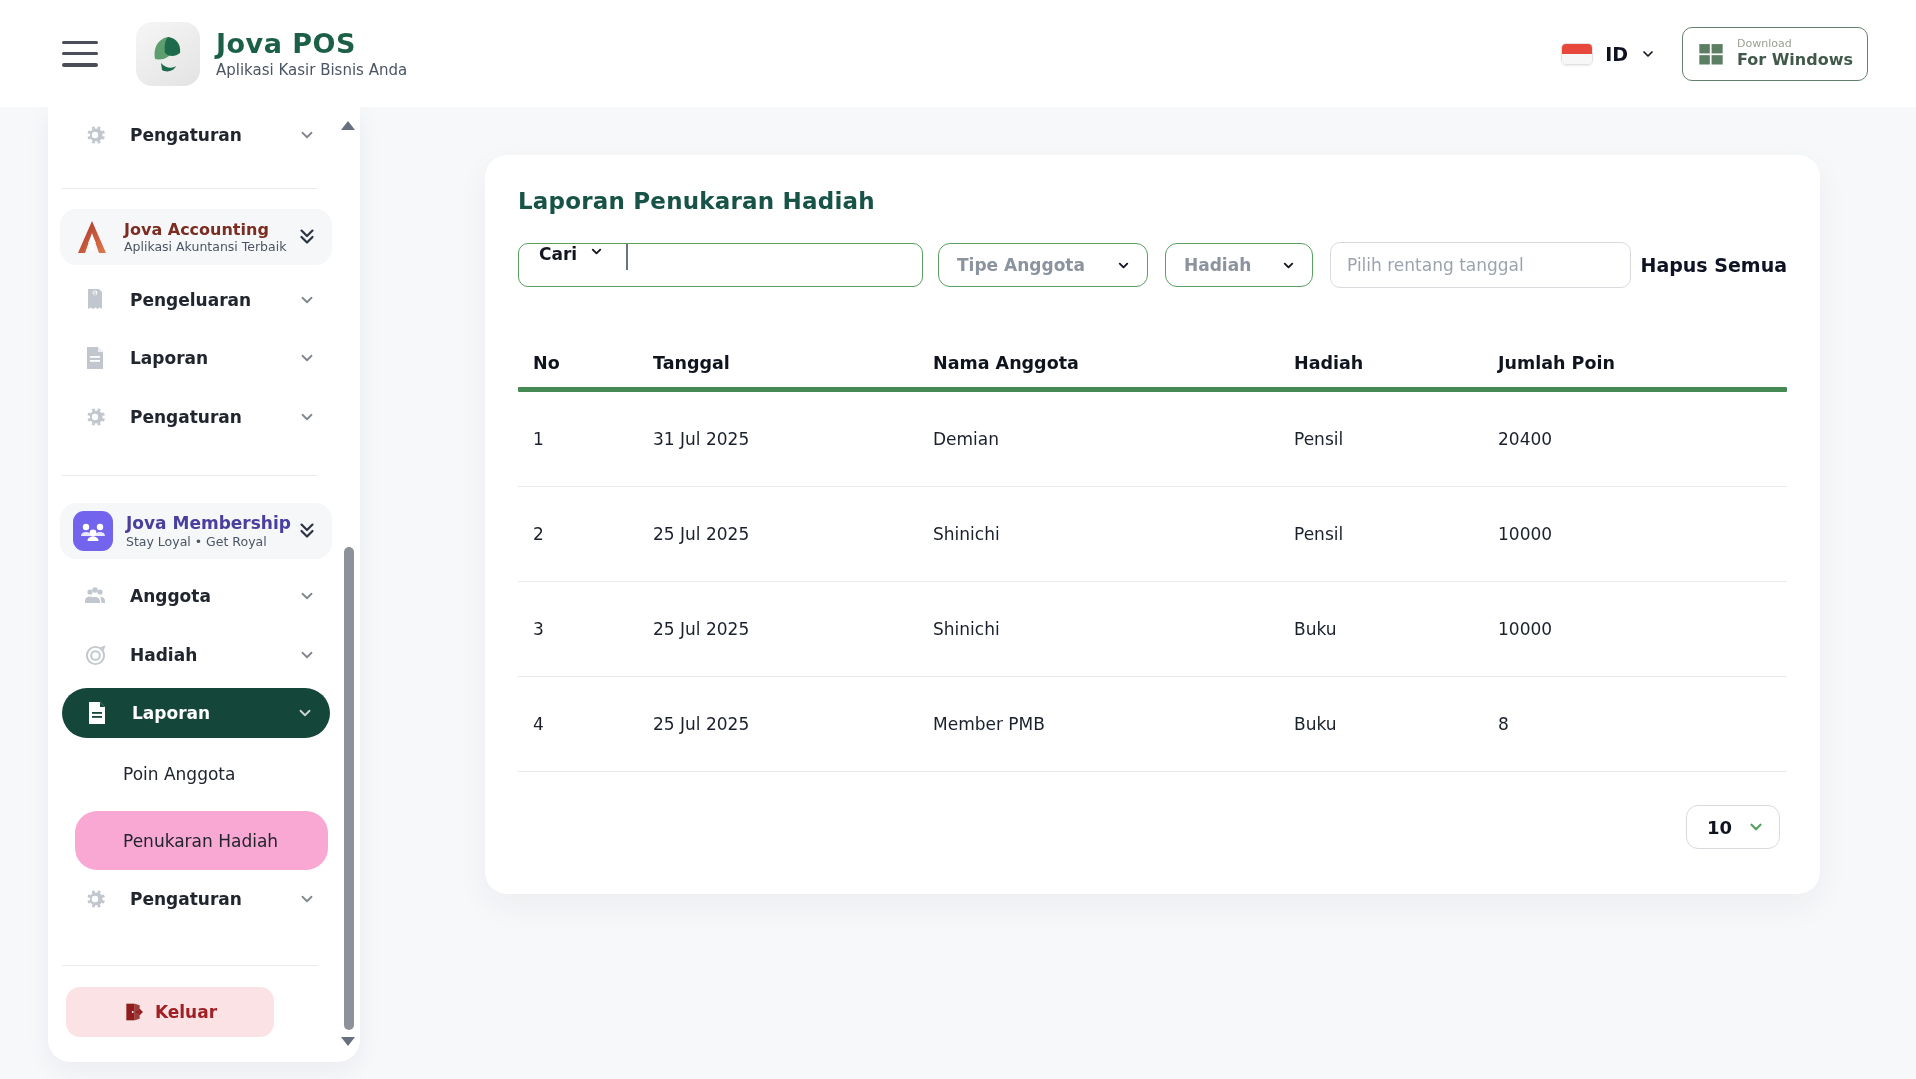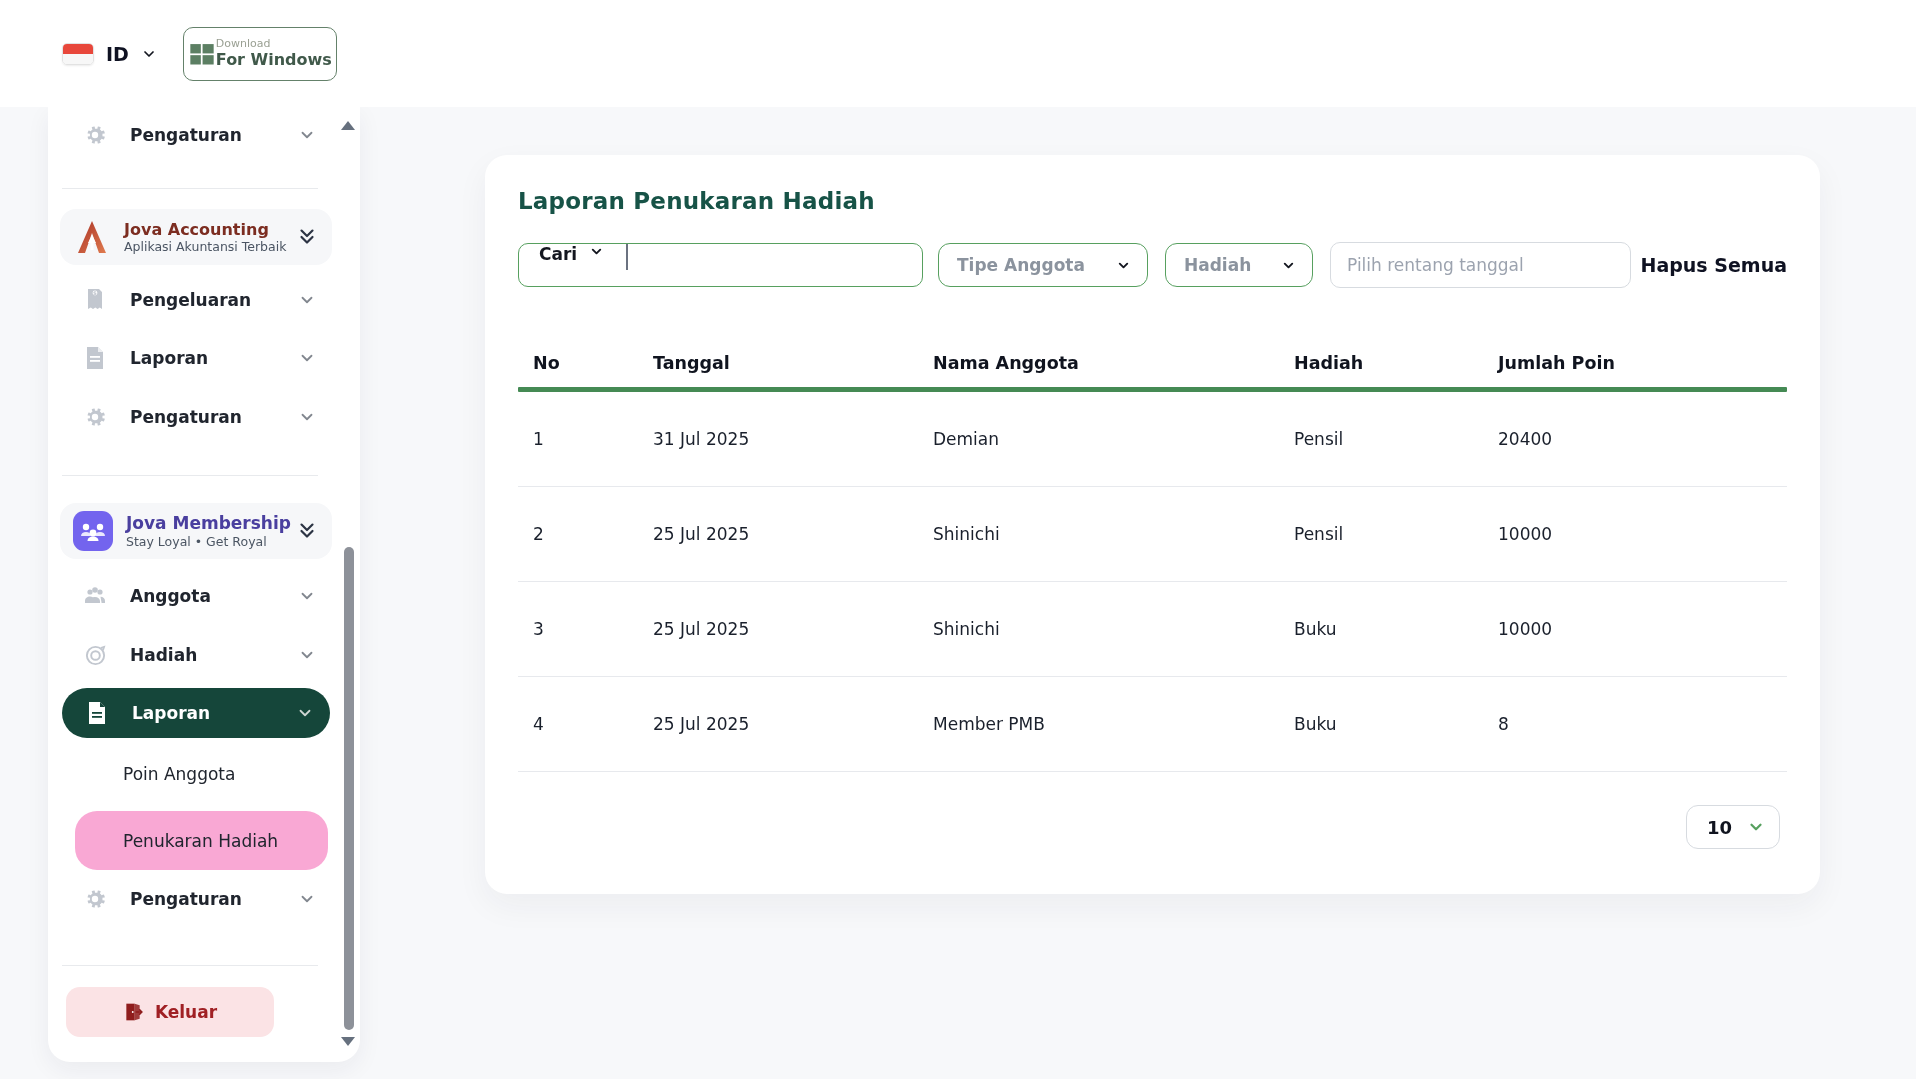--- a/index.html
+++ b/index.html
@@ -14,21 +14,21 @@
   .brand { display:flex; align-items:center; gap:16px; }
   .brand-tile { width:64px; height:64px; border-radius:16px; background:linear-gradient(145deg,#f6f6f6,#e3e3e3); display:flex; align-items:center; justify-content:center; }
   .brand-title { font-size:27px; font-weight:800; color:#1c5f47; letter-spacing:.5px; }
   .brand-sub { font-size:15px; color:#4b5563; margin-top:2px; }
   .topbar-right { display:flex; align-items:center; gap:26px; }
   .lang { display:flex; align-items:center; gap:12px; cursor:pointer; }
   .flag { width:32px; height:22px; border-radius:5px; overflow:hidden; border:1px solid #e2e2e2; box-shadow:0 1px 2px rgba(0,0,0,.08); }
   .flag .red { height:50%; background:#e8473b; }
   .flag .white { height:50%; background:#f7f7f7; }
   .lang-code { font-size:19px; font-weight:700; color:#0f1222; }
-  .dl-btn { display:flex; align-items:center; border:1.6px solid #64816a; border-radius:10px; padding:8px 4px; background:#fff; cursor:pointer; height:54px; }
+  .dl-btn { display:flex; align-items:center; gap:12px; border:1.6px solid #64816a; border-radius:10px; padding:8px 14px; background:#fff; cursor:pointer; height:54px; }
   .dl-texts { display:flex; flex-direction:column; line-height:1.25; }
   .dl-small { font-size:11px; color:#9aa093; }
   .dl-big { font-size:16px; font-weight:600; color:#40594a; }
 
   
   .sidebar { position:absolute; left:48px; top:107px; width:312px; height:955px; background:#ffffff; border-radius:0 0 22px 22px; box-shadow:0 8px 24px rgba(30,40,60,.06); z-index:4; }
   .s-row { position:absolute; left:14px; width:268px; height:40px; display:flex; align-items:center; cursor:pointer; }
   .s-row .s-icon { width:26px; margin-left:20px; display:flex; justify-content:center; color:#c2c7cf; }
   .s-row .s-label { margin-left:22px; font-size:17px; font-weight:600; color:#20252e; }
   .s-row .s-chev { margin-left:auto; margin-right:14px; color:#82878f; display:flex; }
@@ -83,20 +83,40 @@
   .row-0 { top:237px; } .row-1 { top:332px; } .row-2 { top:427px; } .row-3 { top:522px; }
 
   .page-size { position:absolute; left:1201px; top:650px; width:94px; height:44px; border:1.4px solid #d7dbe0; border-radius:12px; display:flex; align-items:center; justify-content:space-between; padding:0 14px 0 20px; background:#fff; cursor:pointer; }
   .page-size .ps-val { font-size:18px; font-weight:600; color:#10141f; }
   .page-size .chev-sm { color:#57a05f; display:flex; }
 </style>
 </head>
 <body>
 
 <div class="topbar">
+  <div class="topbar-left">
+    <div class="hamburger">
+        <span></span>
+        <span></span>
+        <span></span>
+      </div>
+    <div class="brand">
+      <div class="brand-tile">
+        <svg width="42" height="42" viewBox="0 0 42 42">
+          <path d="M21 4 C10 6 6 16 8 26 C16 28 26 24 28 12 C28 8 25 5 21 4 Z" fill="#5c9e6d"></path>
+          <path d="M21 4 C30 5 34 12 33 20 C28 24 22 24 18 20 C17 13 18 7 21 4 Z" fill="#1e6b4b"></path>
+          <path d="M14 30 C18 35 25 36 29 33 C27 38 20 40 15 37 Z" fill="#1e6b4b"></path>
+        </svg>
+      </div>
+      <div>
+        <div class="brand-title">Jova POS</div>
+        <div class="brand-sub">Aplikasi Kasir Bisnis Anda</div>
+      </div>
+    </div>
+  </div>
   <div class="topbar-right">
     <div class="lang">
       <div class="flag">
           <div class="red"></div>
           <div class="white"></div>
         </div>
       <span class="lang-code">ID</span>
       <svg width="16" height="16" viewBox="0 0 24 24">
           <path d="M6 9l6 6 6-6" stroke="#13161f" stroke-width="2.6" fill="none" stroke-linecap="round" stroke-linejoin="round"></path>
         </svg>

